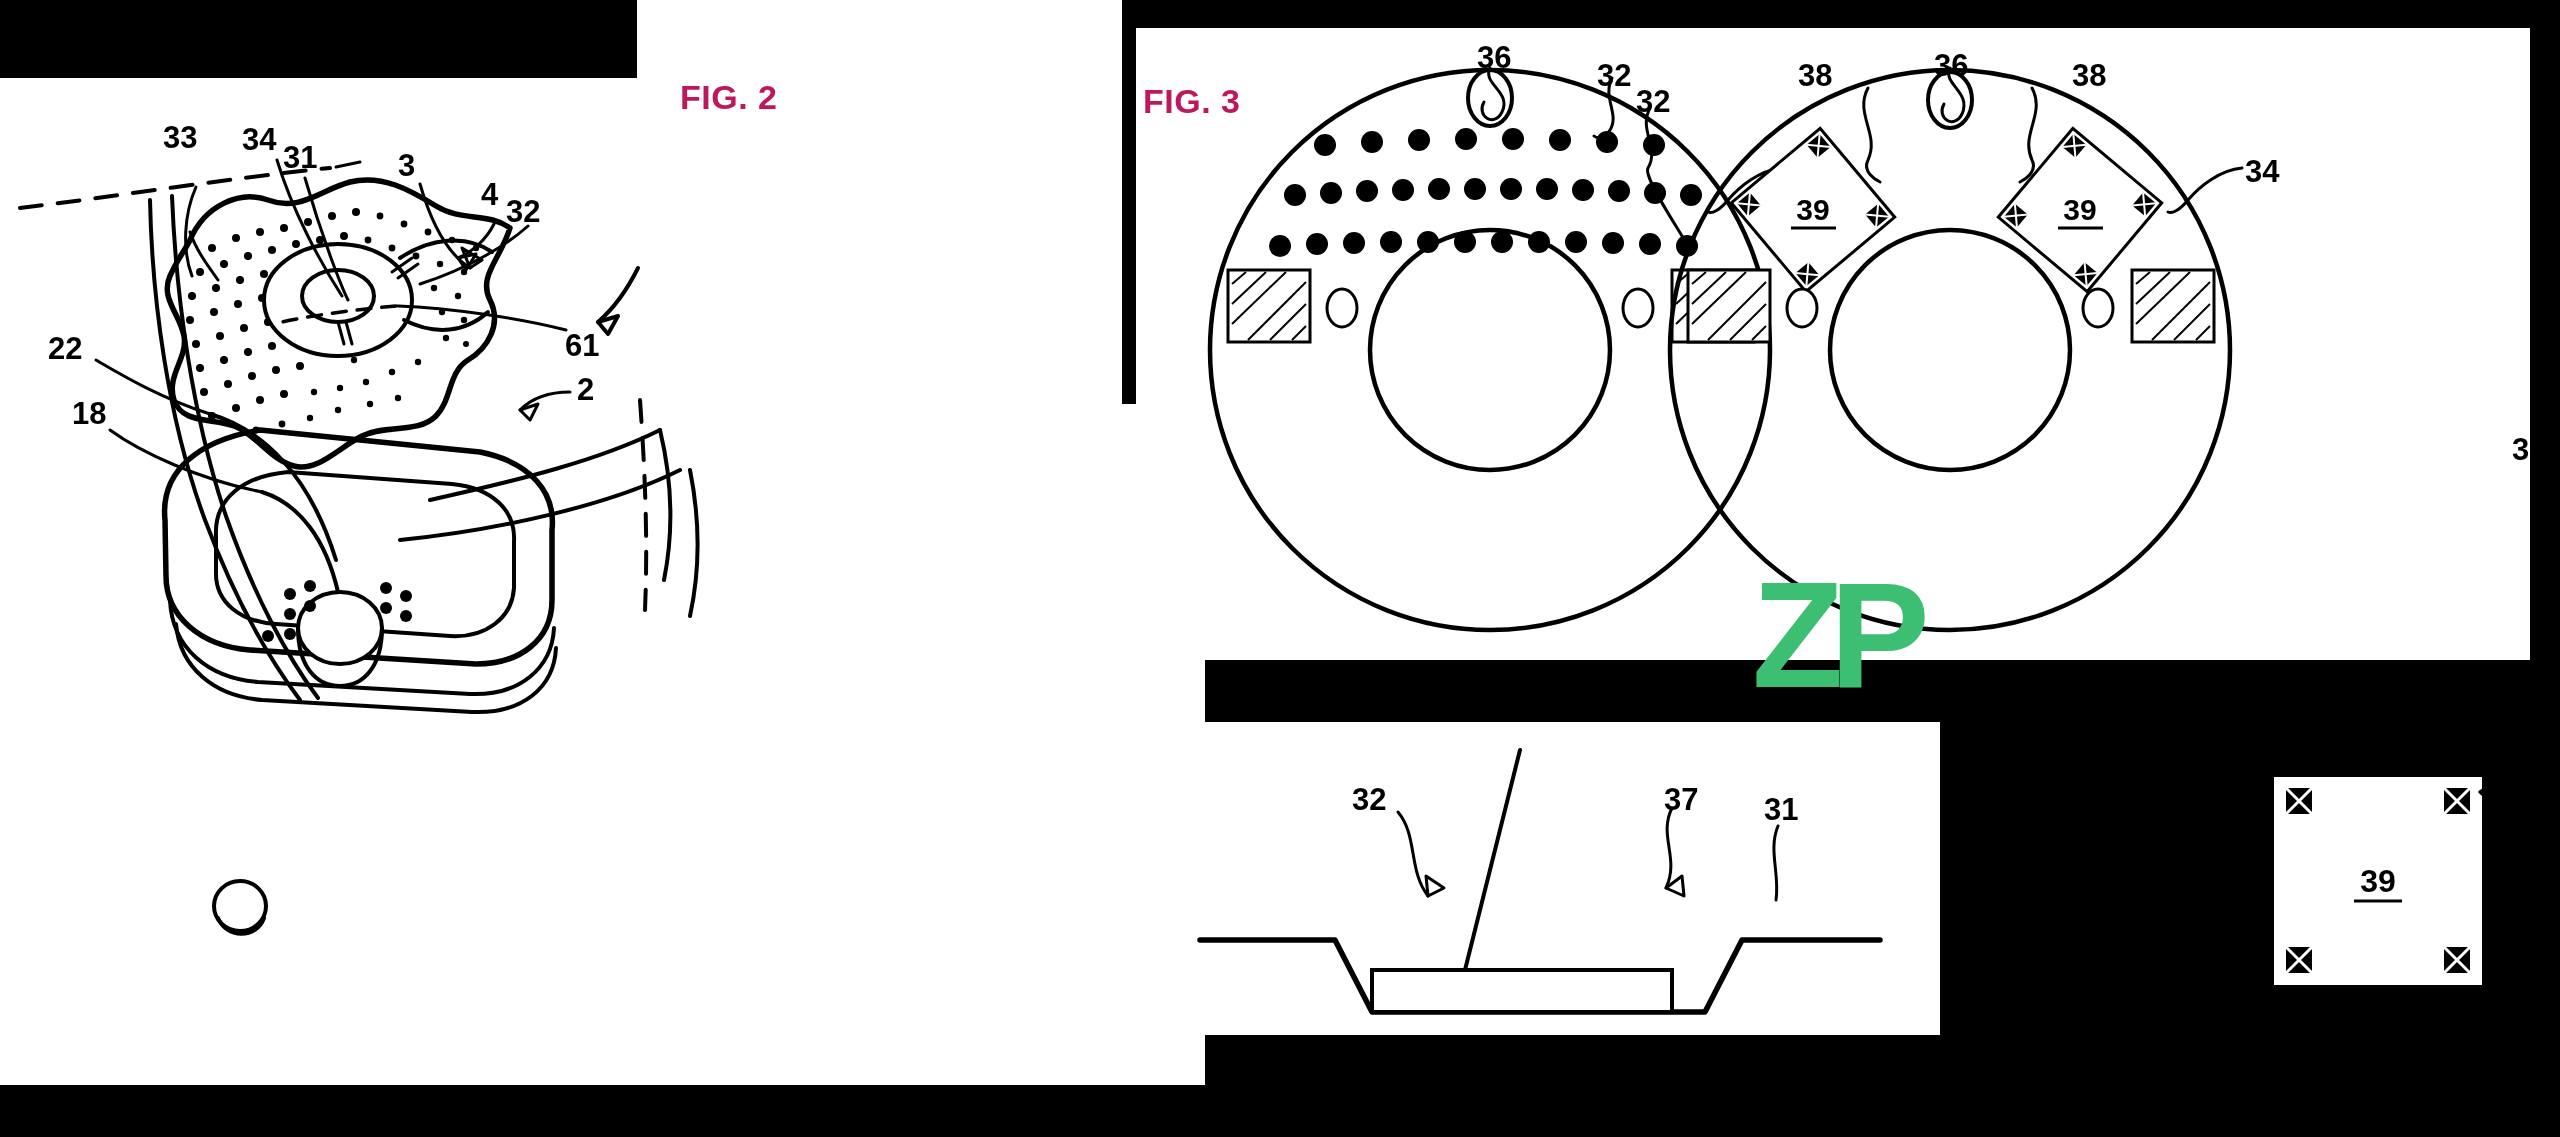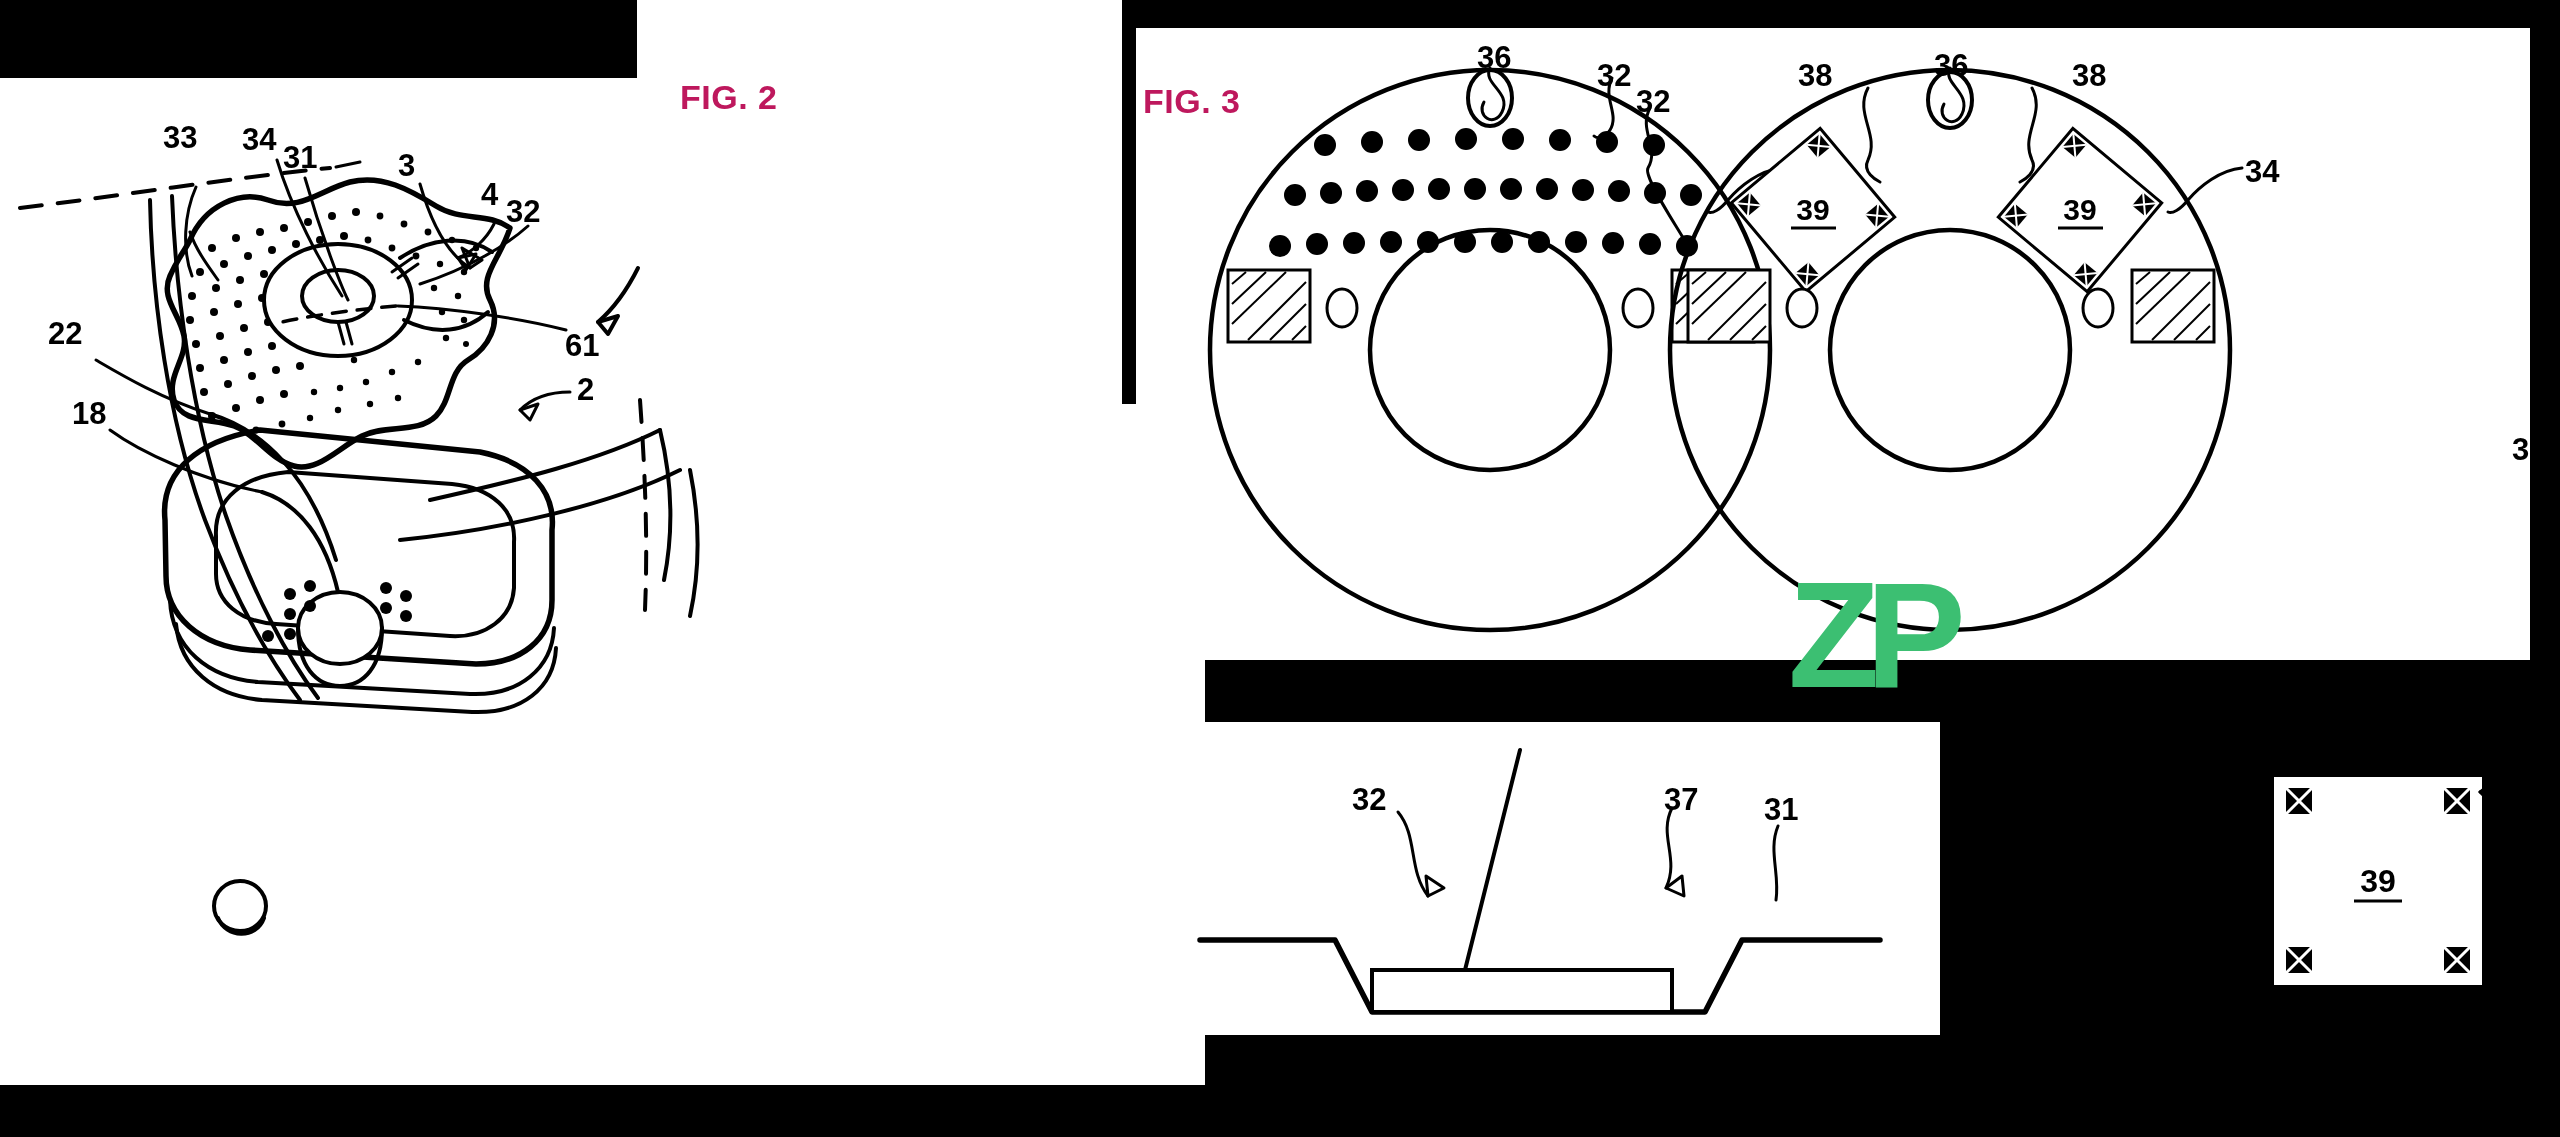--- a/index.html
+++ b/index.html
@@ -221,21 +221,21 @@
   </svg>
 
   <div class="ref" style="left:163px;top:120px;">33</div>
   <div class="ref" style="left:242px;top:122px;">34</div>
   <div class="ref" style="left:283px;top:140px;">31</div>
   <div class="ref" style="left:398px;top:148px;">3</div>
   <div class="ref" style="left:481px;top:177px;">4</div>
   <div class="ref" style="left:506px;top:194px;">32</div>
   <div class="ref" style="left:565px;top:328px;">61</div>
   <div class="ref" style="left:577px;top:372px;">2</div>
-  <div class="ref" style="left:48px;top:316px;">22</div>
+  <div class="ref" style="left:48px;top:331px;">22</div>
   <div class="ref" style="left:72px;top:396px;">18</div>
 
   <div class="fig-label" style="left:680px;top:78px;">FIG. 2</div>
 
   <svg style="left:1120px;top:20px;" width="820" height="660" viewBox="0 0 820 660">
 
     <circle class="nofill" cx="370" cy="330" r="280" stroke="#000" stroke-width="4.5"></circle>
 
     <circle class="nofill" cx="370" cy="330" r="120" stroke="#000" stroke-width="4.5"></circle>
 
@@ -439,15 +439,15 @@
     </g>
     <text x="128" y="152" text-anchor="middle" font-family="Liberation Sans, sans-serif" font-size="32" font-weight="bold" fill="#000">39</text>
     <line x1="104" y1="161" x2="152" y2="161" stroke="#000" stroke-width="3"></line>
 
     <path class="ln2" d="M288 12 C 268 18, 250 38, 230 52"></path>
     <path class="ln2" d="M230 52 L 252 46 L 244 66 Z" fill="#000"></path>
   </svg>
 
   <div class="ref" style="left:2512px;top:432px;">32</div>
 
-  <div class="watermark" style="left:1752px;top:560px;margin-left:36px;">ZP</div>
+  <div class="watermark" style="left:1752px;top:560px;">ZP</div>
 
 </div>
 
 </body></html>

